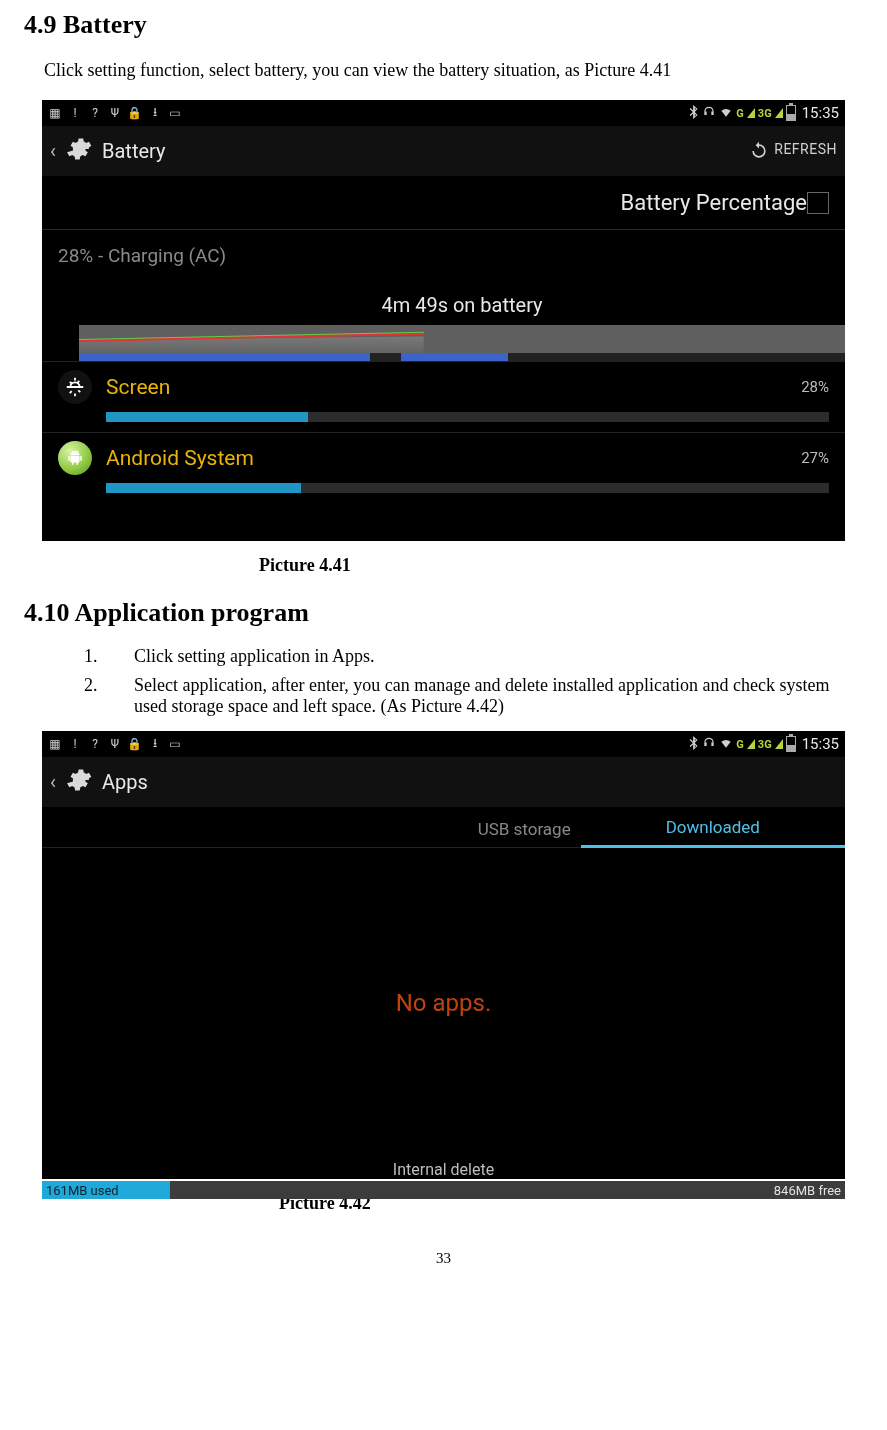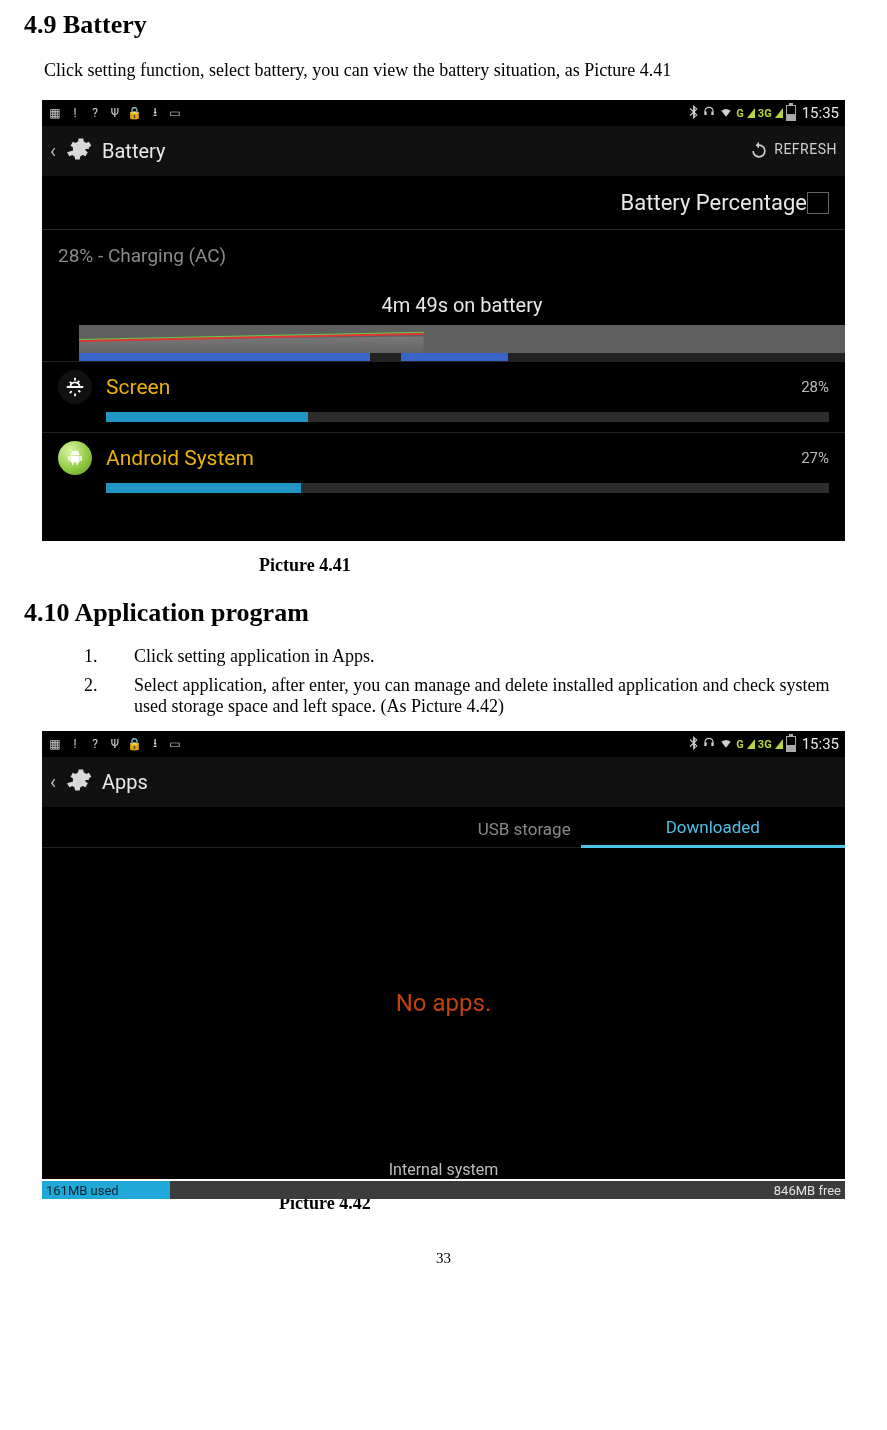--- a/index.html
+++ b/index.html
@@ -346,21 +346,21 @@
             </svg></span>
         <span class="ab-title">Apps</span>
       </div>
     </div>
     <div class="tabs">
       <div class="tab"></div>
       <div class="tab right">USB storage</div>
       <div class="tab active">Downloaded</div>
     </div>
     <div class="noapps">No apps.</div>
-    <div class="storage-label">Internal system</div>
+    <div class="storage-label">Internal delete</div>
     <div class="storage-bar">
       <div class="storage-used"></div>
       <span class="storage-text-left">161MB used</span>
       <span class="storage-text-right">846MB free</span>
     </div>
   </div>
 
   <div class="caption" style="padding-left:255px;">Picture 4.42</div>
 
   <div class="page-num">33</div>

